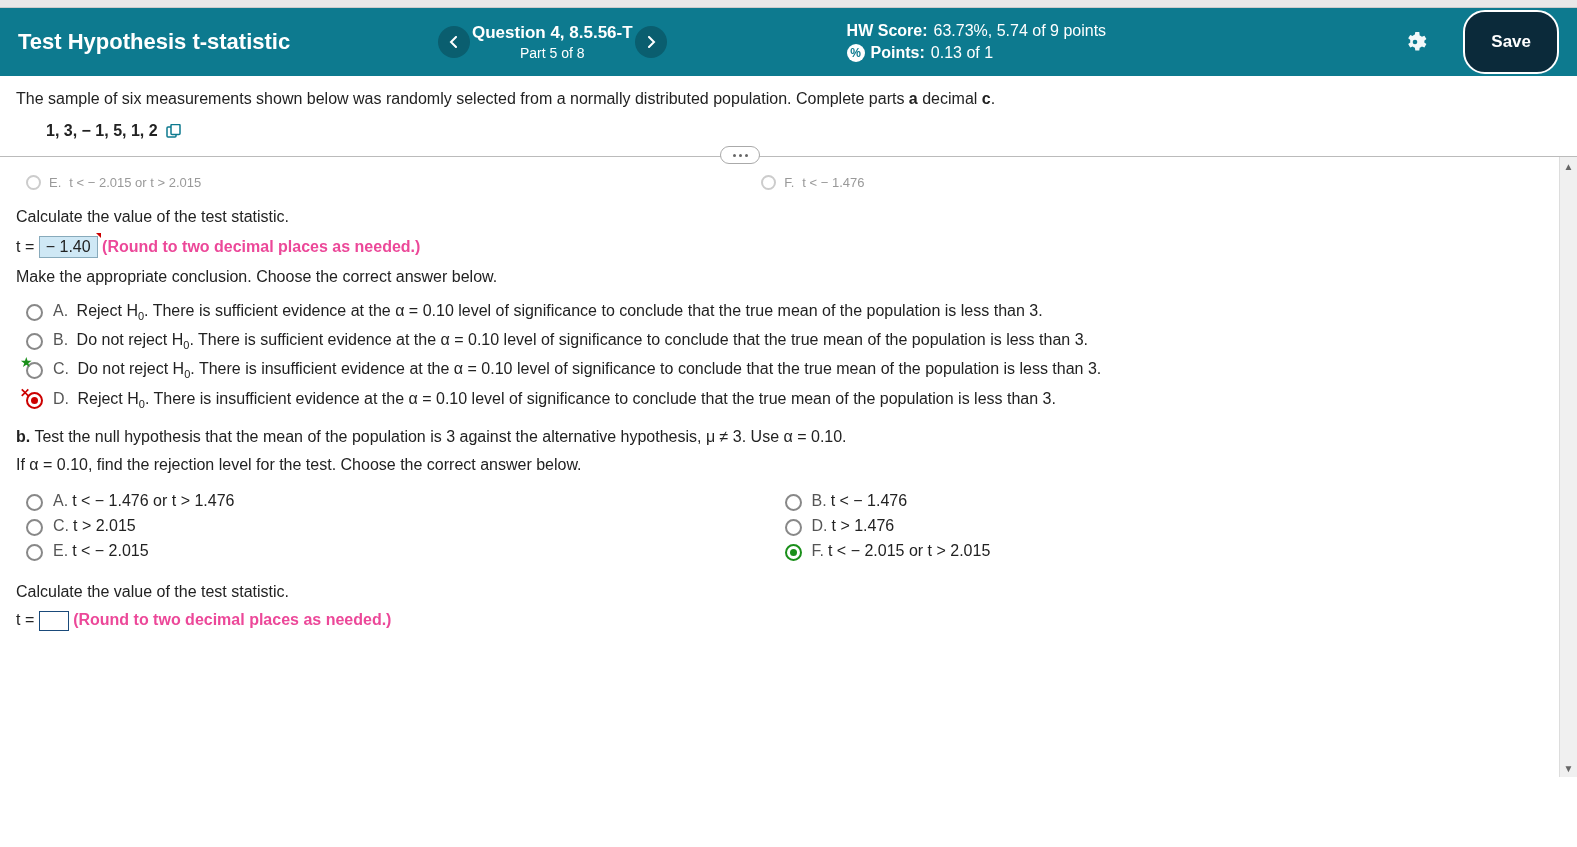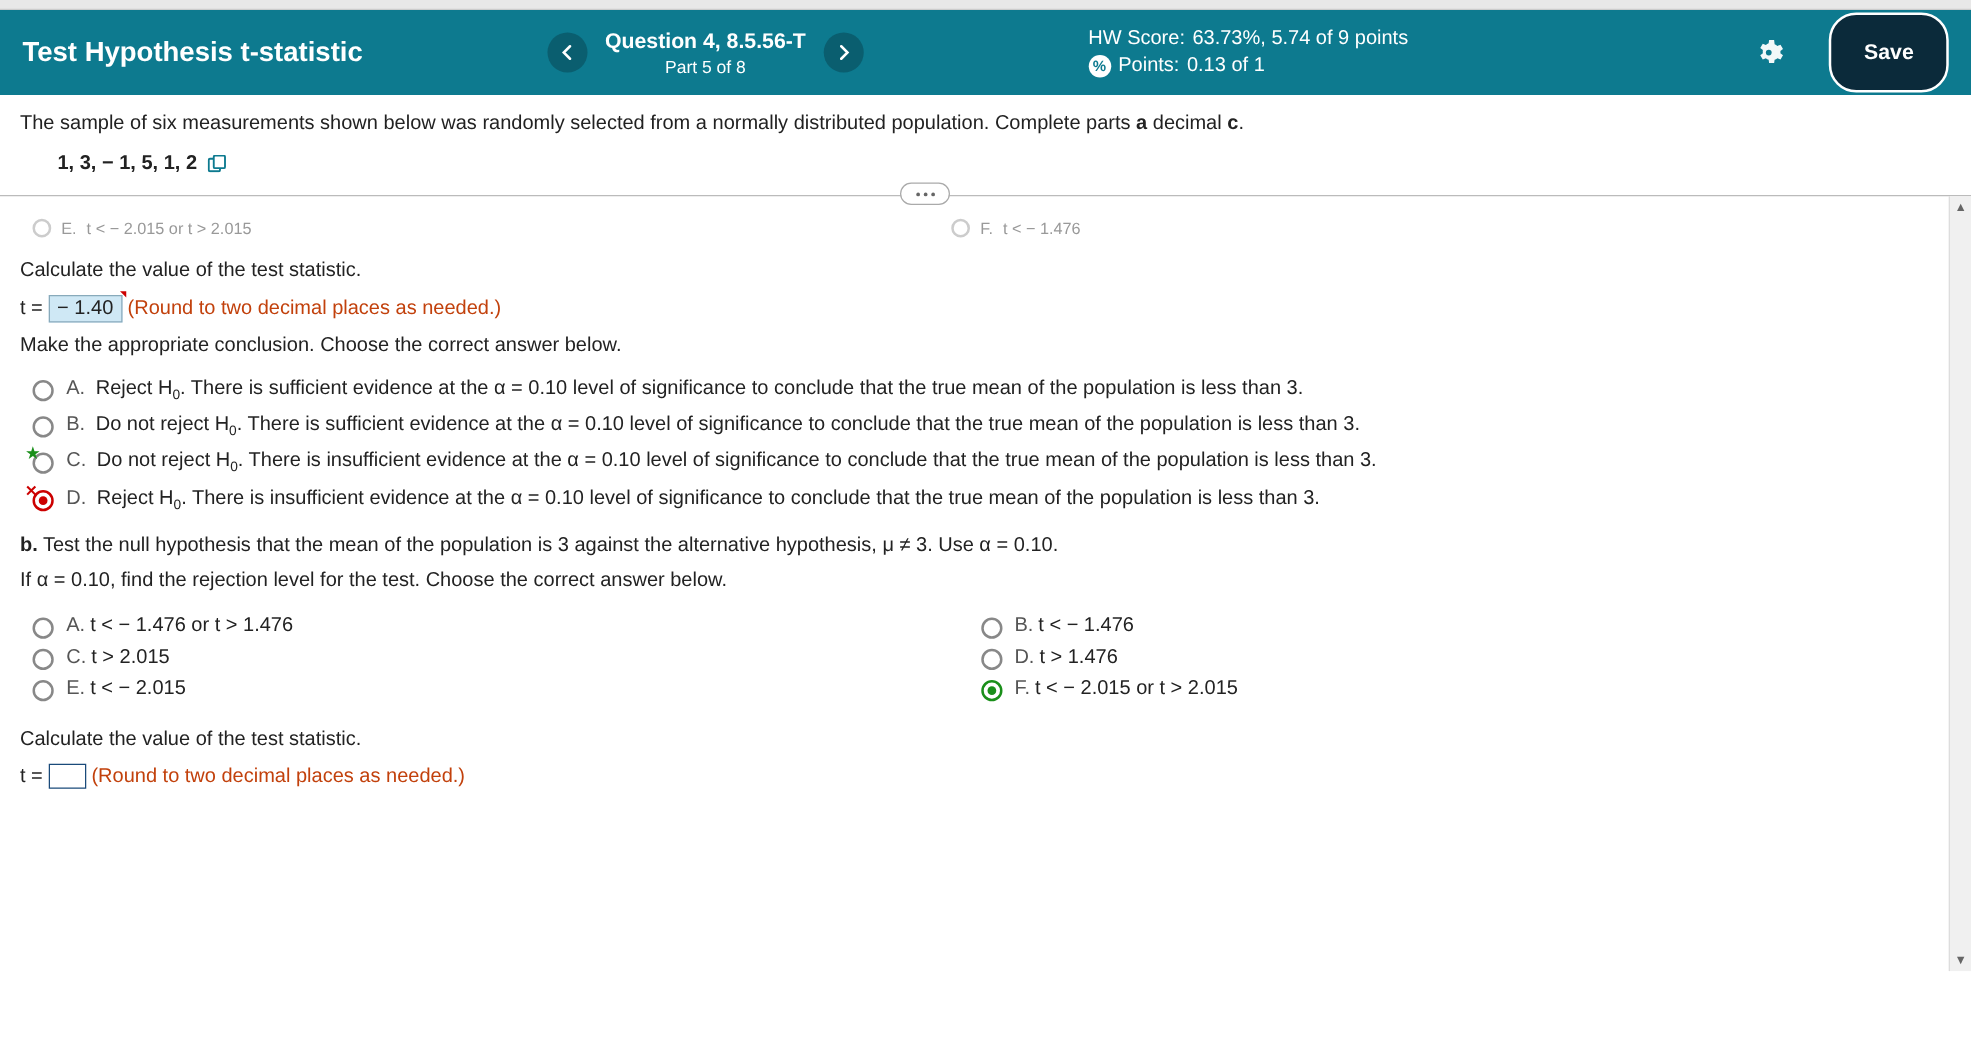--- a/index.html
+++ b/index.html
@@ -35,32 +35,32 @@
     background: #0a5e6f;
     display: flex;
     align-items: center;
     justify-content: center;
     cursor: pointer;
     font-weight: bold;
     color: #fff;
   }
   .qblock {
     text-align: center;
-    margin: 0 14px;
+    margin: 0 2px;
     line-height: 1.3;
   }
   .qblock .q1 { font-size: 17px; font-weight: bold; }
   .qblock .q2 { font-size: 14px; }
   .score-block {
     margin-left: 180px;
     font-size: 16px;
     line-height: 1.4;
   }
   .score-row { display: flex; align-items: center; gap: 6px; }
-  .score-label { font-weight: normal; }
+  .score-label { font-weight: bold; }
   .pct-icon {
     width: 18px; height: 18px; border-radius: 50%;
     background: #fff; color: #0d7a8f;
     display: inline-flex; align-items: center; justify-content: center;
     font-size: 12px; font-weight: bold;
   }
   .spacer { flex: 1; }
   .gear-btn {
     width: 36px; height: 36px;
     display: flex; align-items: center; justify-content: center;
@@ -158,21 +158,21 @@
   }
   .t-input-filled::after {
     content: '';
     position: absolute;
     top: -4px;
     right: -4px;
     width: 0; height: 0;
     border-left: 5px solid transparent;
     border-top: 5px solid #c00;
   }
-  .hint { color: #c2410c; }
+  .hint { color: #ec4899; font-weight: bold; }
   .mc-list {
     margin: 16px 0 18px 10px;
   }
   .mc-item {
     display: flex; align-items: flex-start; gap: 10px;
     margin: 9px 0;
     font-size: 16px;
   }
   .radio {
     width: 17px; height: 17px; border: 2px solid #888; border-radius: 50%;

